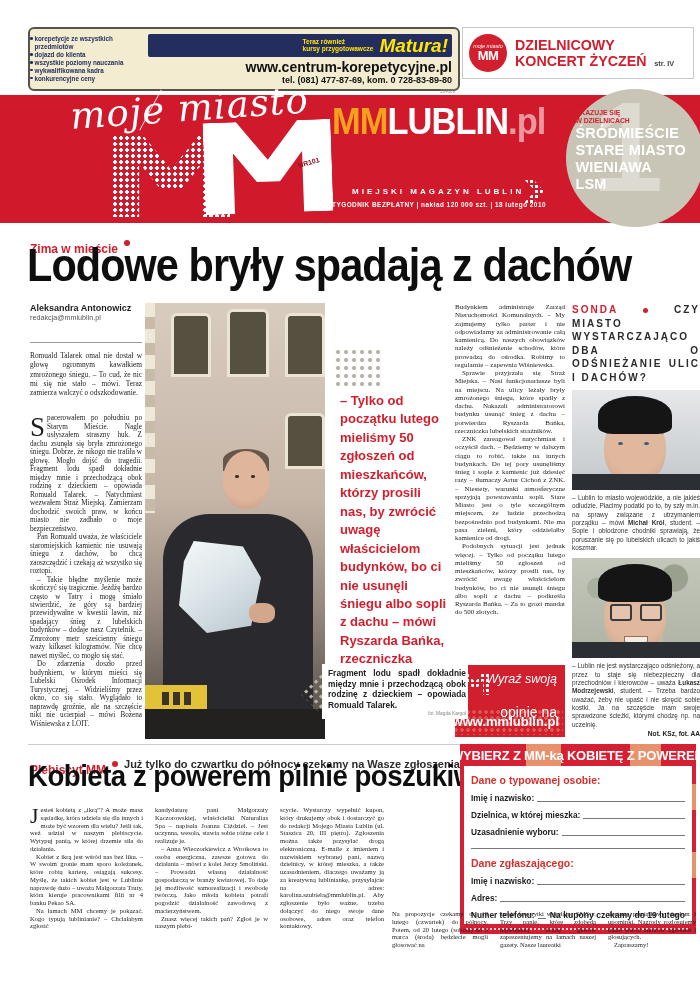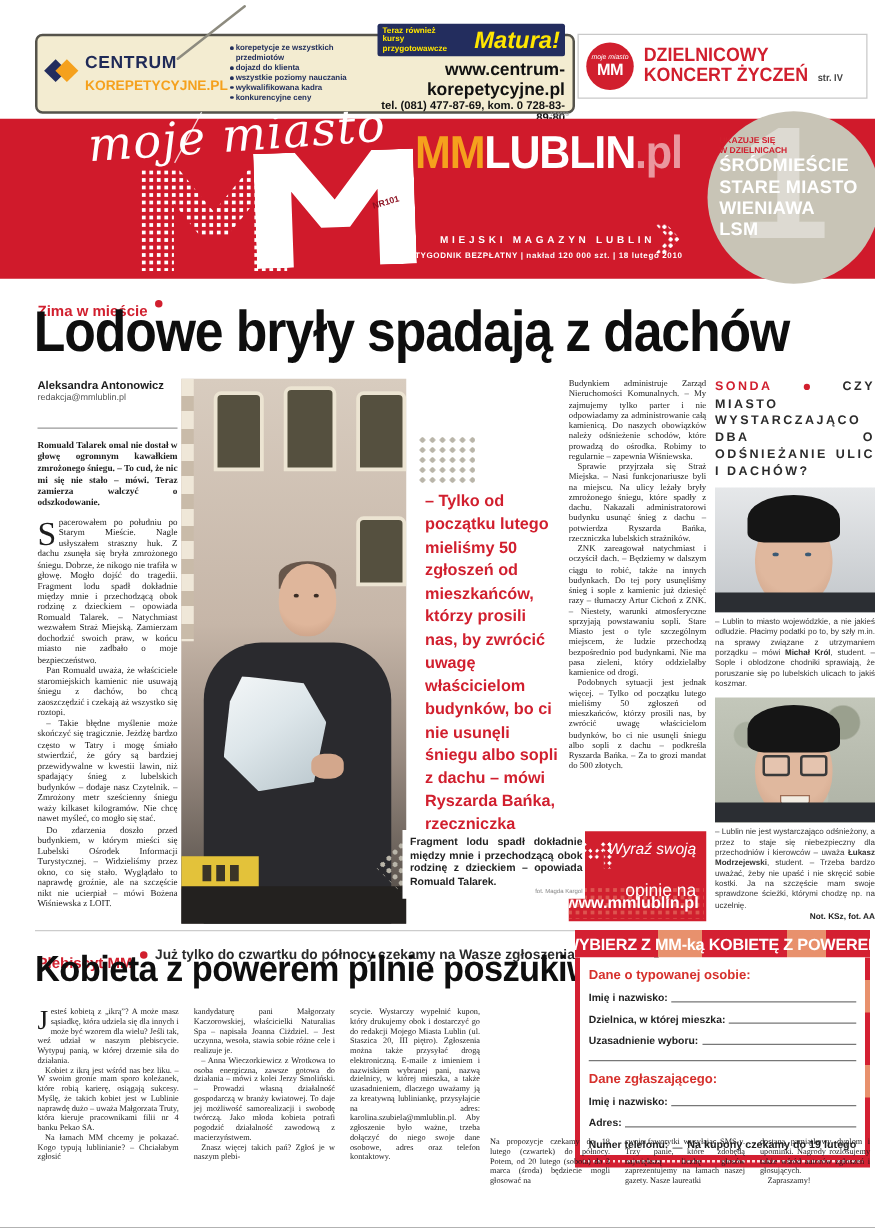--- a/index.html
+++ b/index.html
@@ -74,21 +74,21 @@
             transform:scaleX(.9);transform-origin:left;white-space:nowrap;}
 
   
   .body-txt{font-size:7.2px;line-height:1.18;}
   .body-txt p{text-indent:7px;}
   .body-txt p.noind{text-indent:0;}
   .col1{left:30px;top:303px;width:112px;height:434px;}
   .byline{border-bottom:1px solid #999;padding-bottom:20px;}
   .by-name{font-weight:bold;font-size:9px;}
   .by-mail{font-size:7.2px;color:#555;}
-  .lead{font-weight:bold;font-size:7.4px;line-height:1.25;margin:8px 0 7px;}
+  .lead{font-weight:normal;font-size:7.4px;line-height:1.25;margin:8px 0 17px;}
   .dropcap{float:left;font-size:27px;line-height:22px;font-weight:normal;padding:2px 2px 0 0;}
   .main-photo{left:145px;top:303px;width:180px;height:436px;overflow:hidden;
               background:linear-gradient(180deg,#d8ccbf 0%,#c6b6a8 45%,#97897f 70%,#4b4641 100%);}
   .ph-quoin{position:absolute;left:0;top:0;width:10px;height:210px;
             background:repeating-linear-gradient(180deg,#efe7d8 0 14px,#c9bba9 14px 26px);}
   .ph-win{position:absolute;background:#55503f;border:3px solid #ece4d2;border-radius:6px 6px 0 0;}
   .ph-sign{position:absolute;left:0;bottom:28px;width:62px;height:26px;background:#e3c23a;
            display:flex;align-items:center;justify-content:center;gap:4px;}
   .ph-sign i{display:block;width:7px;height:13px;background:#3a3427;}
   .ph-dark{position:absolute;left:0;bottom:0;width:100%;height:30px;background:#23211f;}
@@ -180,28 +180,20 @@
   .cp-foot{height:10px;background:#d42032;position:relative;}
   .cp-fine{position:absolute;left:6px;right:6px;top:4px;height:2px;
            background:repeating-linear-gradient(90deg,rgba(255,255,255,.85) 0 2px,transparent 2px 4px);}
 </style>
 </head>
 <body>
 
 <div class="page">
 
   <div class="abs ad1">
-    <div class="ad1-logo">
-      <span class="diamond" style="background:#232d5e;"></span><span class="diamond" style="background:#f5a11d;margin-left:-4px;"></span>
-      <span style="display:inline-block;vertical-align:middle;margin-left:4px;">
-        <span class="brand1 sans">CENTRUM</span><br>
-        <span class="brand2 sans">KOREPETYCYJNE.PL</span>
-      </span>
-      <span class="pencil"></span>
-    </div>
     <div class="ad1-bullets sans">
       <div>
           <span class="bdot"></span>
           <span>korepetycje ze wszystkich przedmiotów</span>
         </div>
       <div>
           <span class="bdot"></span>
           <span>dojazd do klienta</span>
         </div>
       <div>

